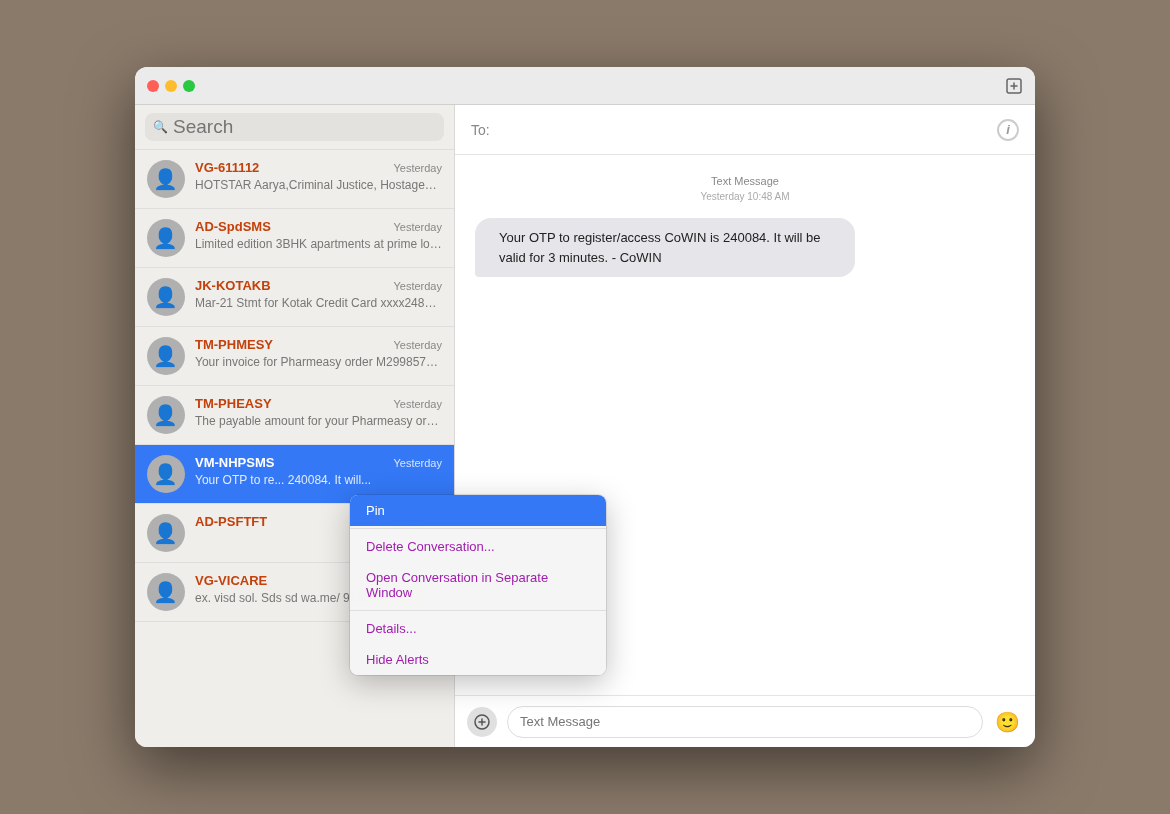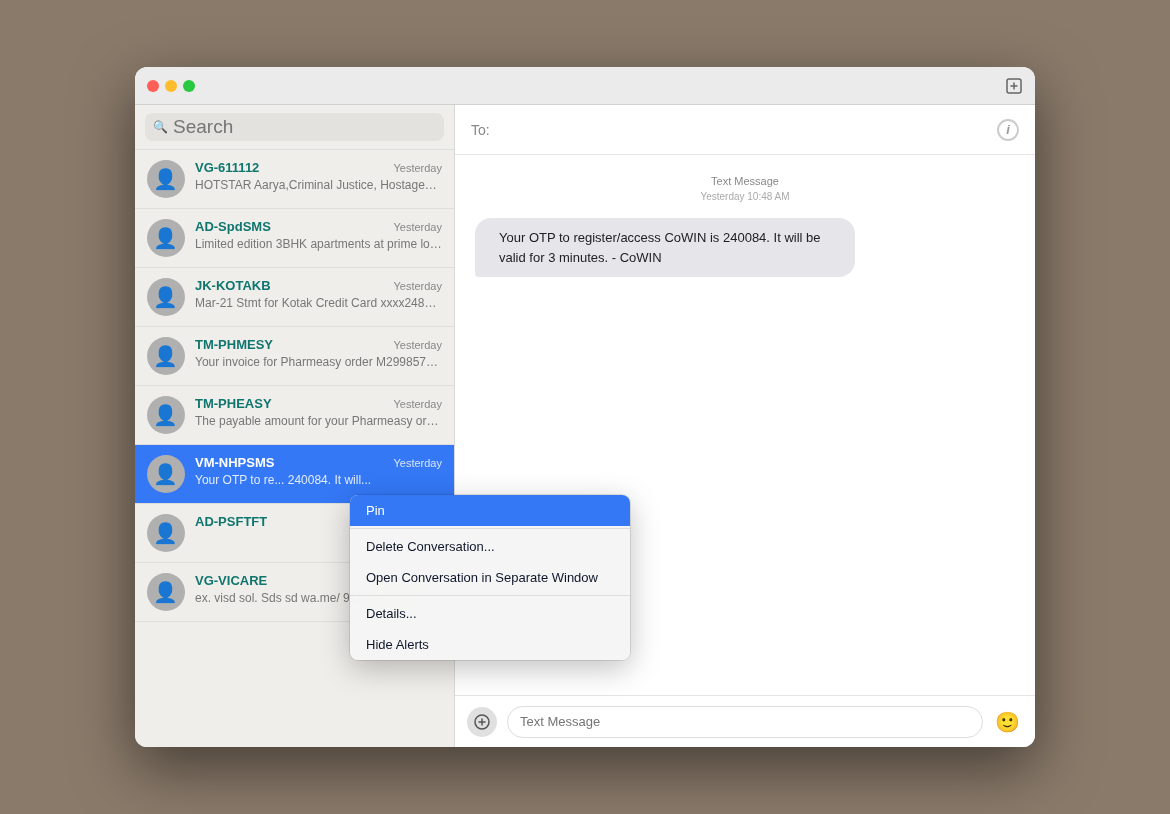--- a/index.html
+++ b/index.html
@@ -154,21 +154,21 @@
     .conversation-header {
       display: flex;
       justify-content: space-between;
       align-items: center;
       margin-bottom: 2px;
     }
 
     .sender-name {
       font-size: 13px;
       font-weight: 600;
-      color: #0f766e;
+      color: #c2410c;
       white-space: nowrap;
       overflow: hidden;
       text-overflow: ellipsis;
     }
 
     .conversation-item.active .sender-name {
       color: #fff;
     }
 
     .conversation-time {
@@ -193,33 +193,33 @@
 
     .conversation-item.active .conversation-preview {
       color: rgba(255,255,255,0.85);
     }
 
     
     .context-menu {
       position: absolute;
       left: 215px;
       top: 390px;
-      width: 280px;
+      width: 256px;
       background: rgba(245, 245, 245, 0.97);
       border-radius: 8px;
       box-shadow: 0 8px 30px rgba(0,0,0,0.25), 0 0 0 1px rgba(0,0,0,0.1);
       z-index: 100;
       overflow: hidden;
       backdrop-filter: blur(20px);
     }
 
     .context-menu-item {
       padding: 8px 16px;
       font-size: 13px;
-      color: #0f172a;
+      color: #a21caf;
       cursor: pointer;
       display: flex;
       align-items: center;
     }
 
     .context-menu-item:hover, .context-menu-item.highlighted {
       background: #3478f6;
       color: #fff;
     }
 

